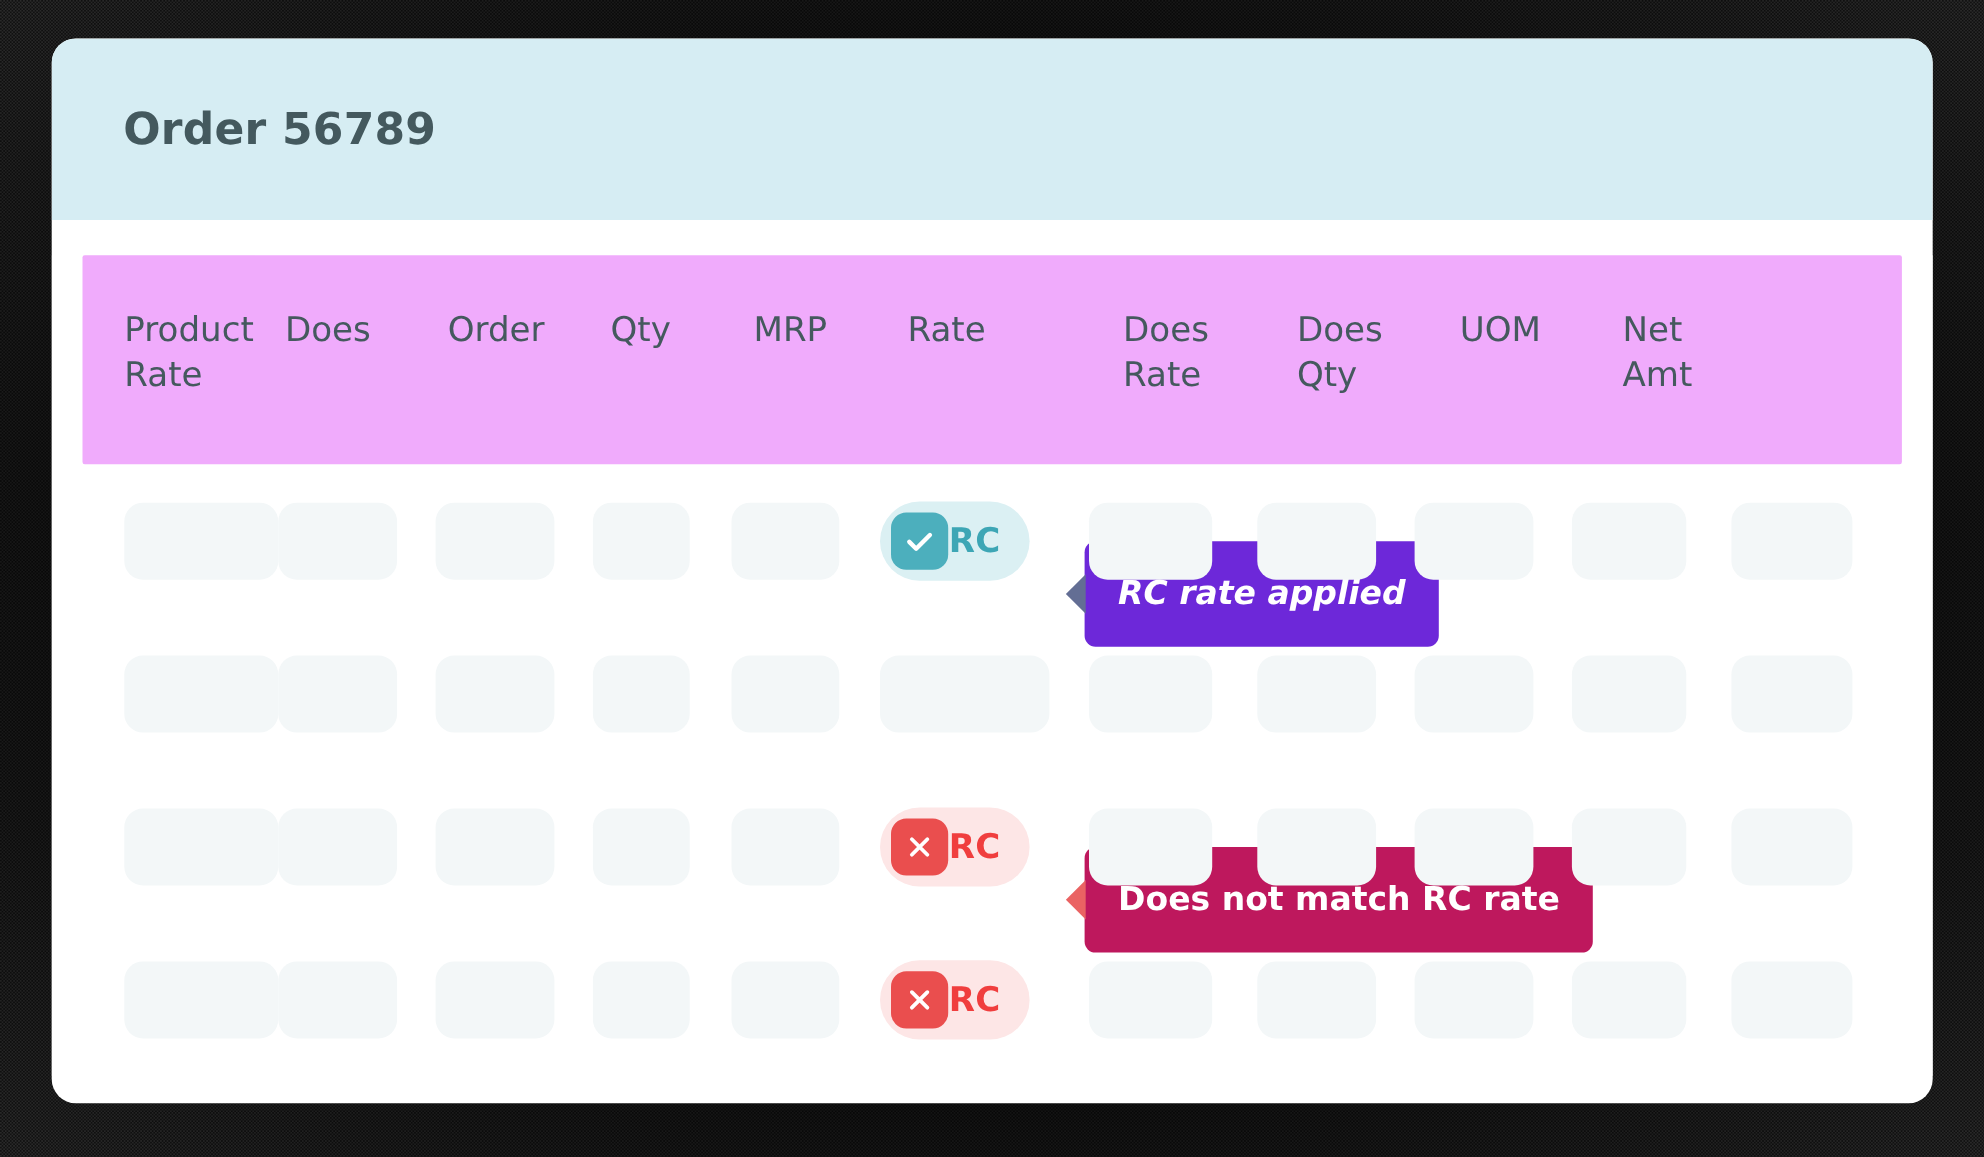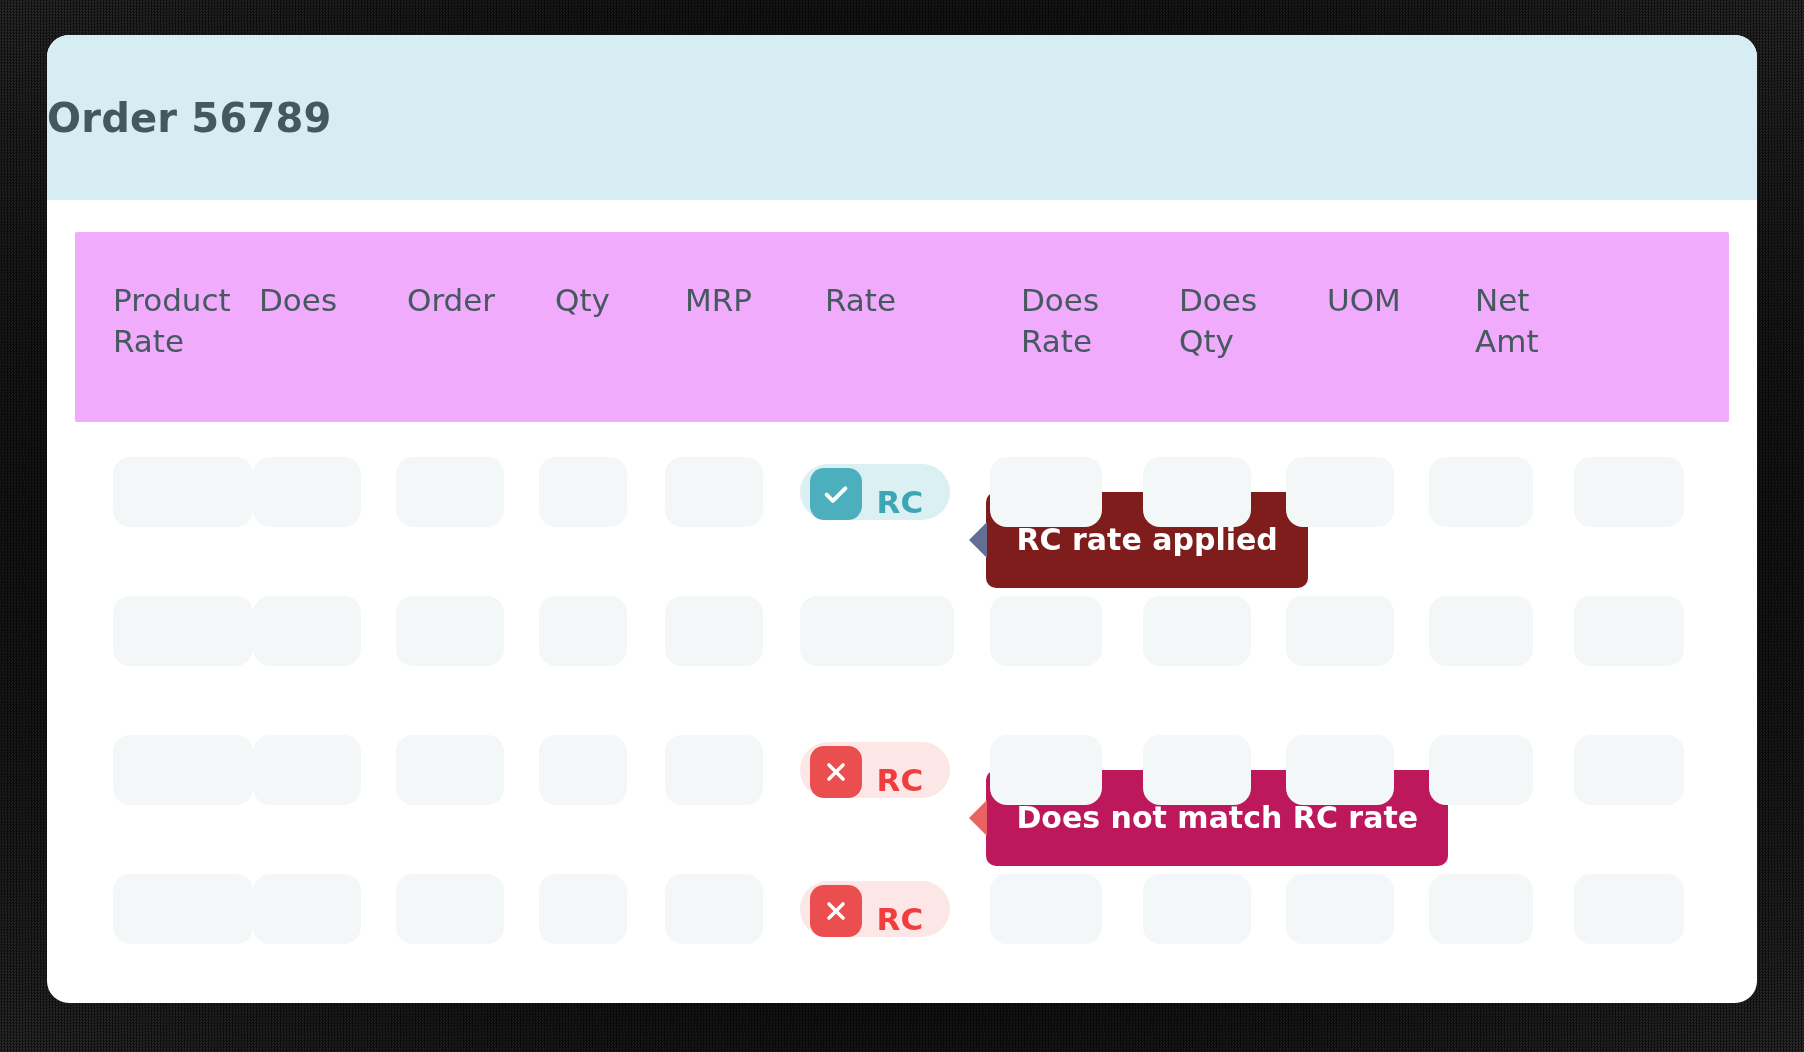--- a/index.html
+++ b/index.html
@@ -46,20 +46,21 @@
     overflow: hidden;
     z-index: 5;
   }
 
   
   #title-band {
     height: 165px;
     background: #d6edf3;
     display: flex;
     align-items: center;
+    padding-left: 65px;
   }
   #order-title {
     font-size: 40px;
     font-weight: bold;
     color: #44595e;
     letter-spacing: 0.2px;
   }
 
   
   #table-wrap {
@@ -130,23 +131,22 @@
   .c7 .skeleton { width: 108px; }
   .c8 .skeleton { width: 108px; }
   .c9 .skeleton { width: 104px; }
   .c10 .skeleton { width: 110px; }
 
   .c0 { padding-left: 38px; }
 
   
   .rc-badge {
     display: inline-flex;
-    align-items: flex-end;
-    gap: 14px;
-    height: 56px;
+    align-items: center;
+    height: 72px;
     padding: 0 26px 0 10px;
     border-radius: 36px;
     position: relative;
     z-index: 3;
   }
   .rc-badge.ok  { background: #dbf0f3; }
   .rc-badge.bad { background: #fde6e6; }
 
   .rc-icon {
     width: 52px;
@@ -177,21 +177,21 @@
     align-items: center;
     height: 96px;
     padding: 0 30px;
     border-radius: 10px;
     color: #ffffff;
     font-size: 30px;
     font-weight: 600;
     white-space: nowrap;
     z-index: 6;
   }
-  .tooltip.neutral { background: #7f1d1d; }
+  .tooltip.neutral { background: #6d28d9; font-style: italic; }
   .tooltip.danger  { background: #be185d; }
 
   .tooltip::before {
     content: "";
     position: absolute;
     left: -17px;
     top: 50%;
     transform: translateY(-50%);
     border-top: 18px solid transparent;
     border-bottom: 18px solid transparent;

